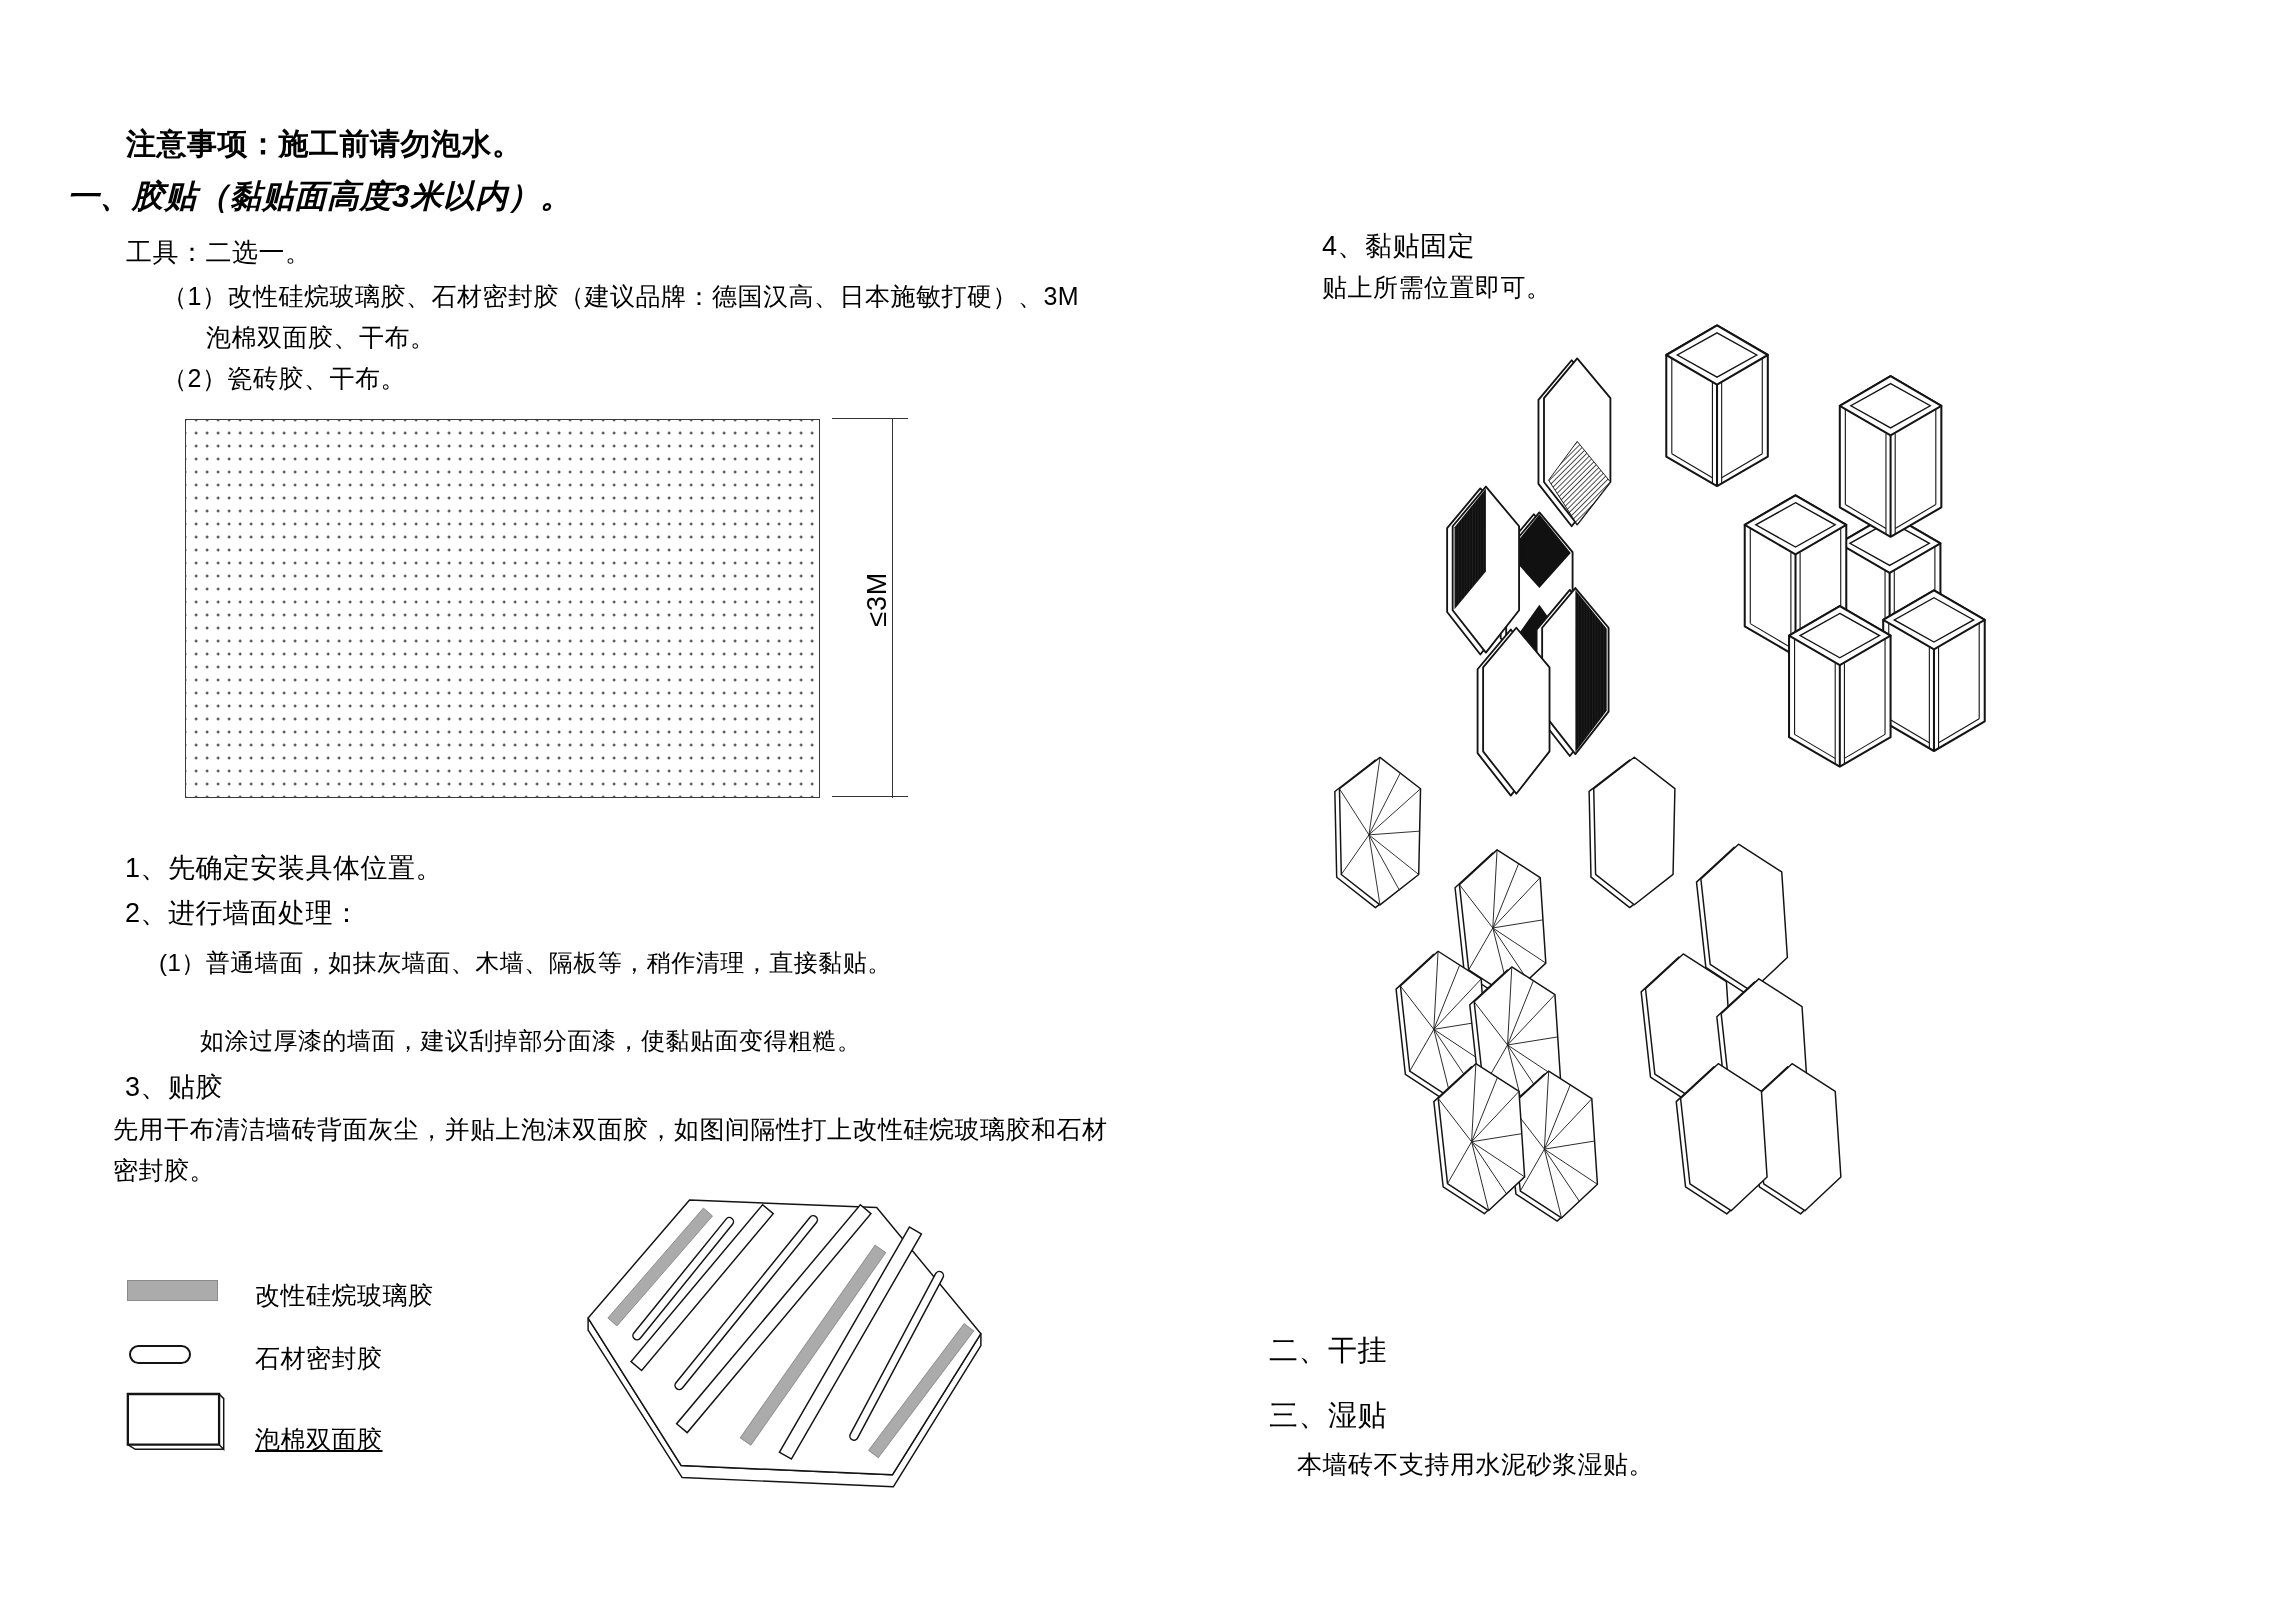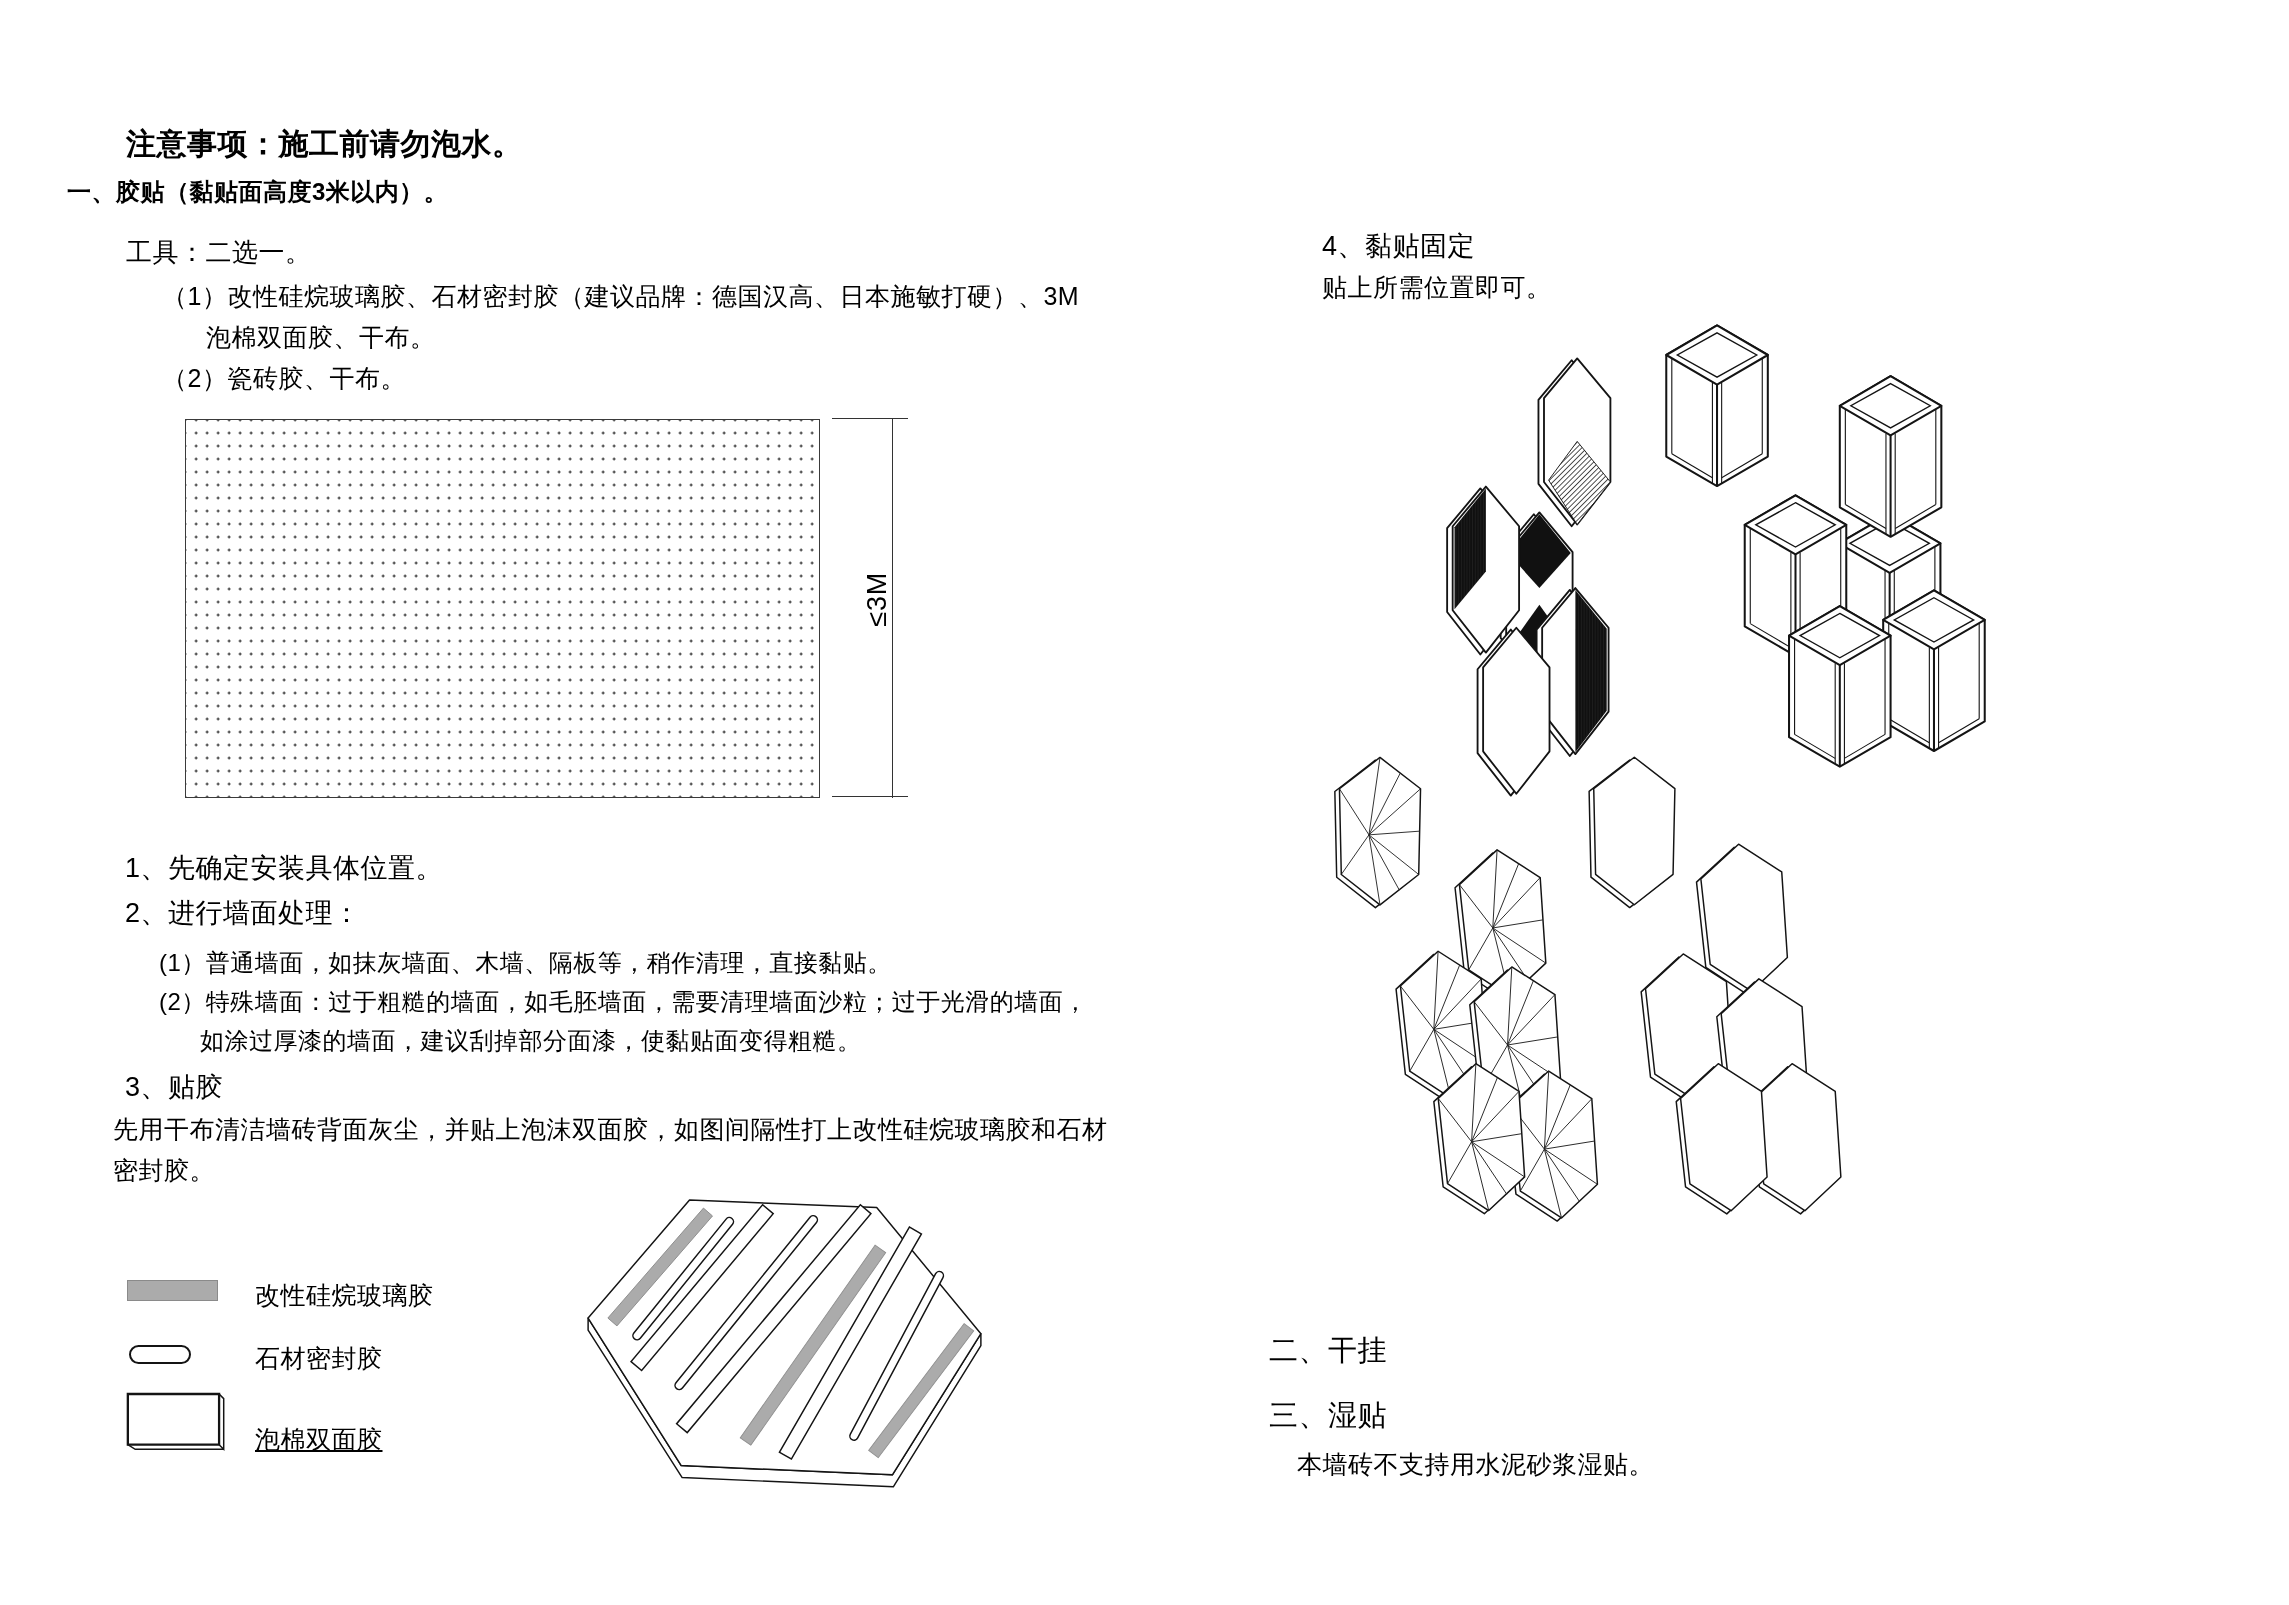--- a/index.html
+++ b/index.html
@@ -2,21 +2,21 @@
 <html style="font-size:14.8px"><head>
 <meta charset="utf-8">
 <style>
   html,body { margin:0; padding:0; background:#888; }
   .page {
     position:relative; width:2290px; height:1606px; background:#ffffff;
     font-family:"Liberation Sans", sans-serif; color:#000000; overflow:hidden;
   }
   .t { position:absolute; white-space:nowrap; line-height:1.15; letter-spacing:0.5px; }
   .bold { font-weight:700; }
-  .fs35 { font-size:24px; }
+  .fs35 { font-size:32px;font-style:italic; }
   .fs33 { font-size:30px; }
   .fs31 { font-size:29px; }
   .fs29 { font-size:27px; }
   .fs28 { font-size:26px; }
   .fs27 { font-size:25px; }
   .fs26 { font-size:24px; }
 
   
   .dot-panel {
     position:absolute; left:185px; top:419px; width:635px; height:379px;
@@ -62,21 +62,20 @@
 
   <div class="dot-panel"></div>
   <div class="dim-tick" style="top:418px;"></div>
   <div class="dim-tick" style="top:796px;"></div>
   <div class="dim-vline"></div>
   <div class="dim-label">≤3M</div>
 
   <div class="t fs29" style="left:125px; top:853px;">1、先确定安装具体位置。</div>
   <div class="t fs29" style="left:125px; top:898px;">2、进行墙面处理：</div>
   <div class="t fs26" style="left:159px; top:949px;">(1）普通墙面，如抹灰墙面、木墙、隔板等，稍作清理，直接黏贴。</div>
-  <div class="t fs26" style="left:159px; top:988px;">(2）特殊墙面：过于粗糙的墙面，如毛胚墙面，需要清理墙面沙粒；过于光滑的墙面，</div>
   <div class="t fs26" style="left:200px; top:1027px;">如涂过厚漆的墙面，建议刮掉部分面漆，使黏贴面变得粗糙。</div>
   <div class="t fs29" style="left:125px; top:1072px;">3、贴胶</div>
   <div class="t fs27" style="left:113px; top:1115px;">先用干布清洁墙砖背面灰尘，并贴上泡沫双面胶，如图间隔性打上改性硅烷玻璃胶和石材</div>
   <div class="t fs27" style="left:113px; top:1156px;">密封胶。</div>
 
   <div class="swatch-gray"></div>
   <div class="t fs27" style="left:255px; top:1281px;">改性硅烷玻璃胶</div>
   <div class="swatch-pill"></div>
   <div class="t fs27" style="left:255px; top:1344px;">石材密封胶</div>
   <svg style="left:126px; top:1392px;" width="106" height="63" viewBox="0 0 115 68">

